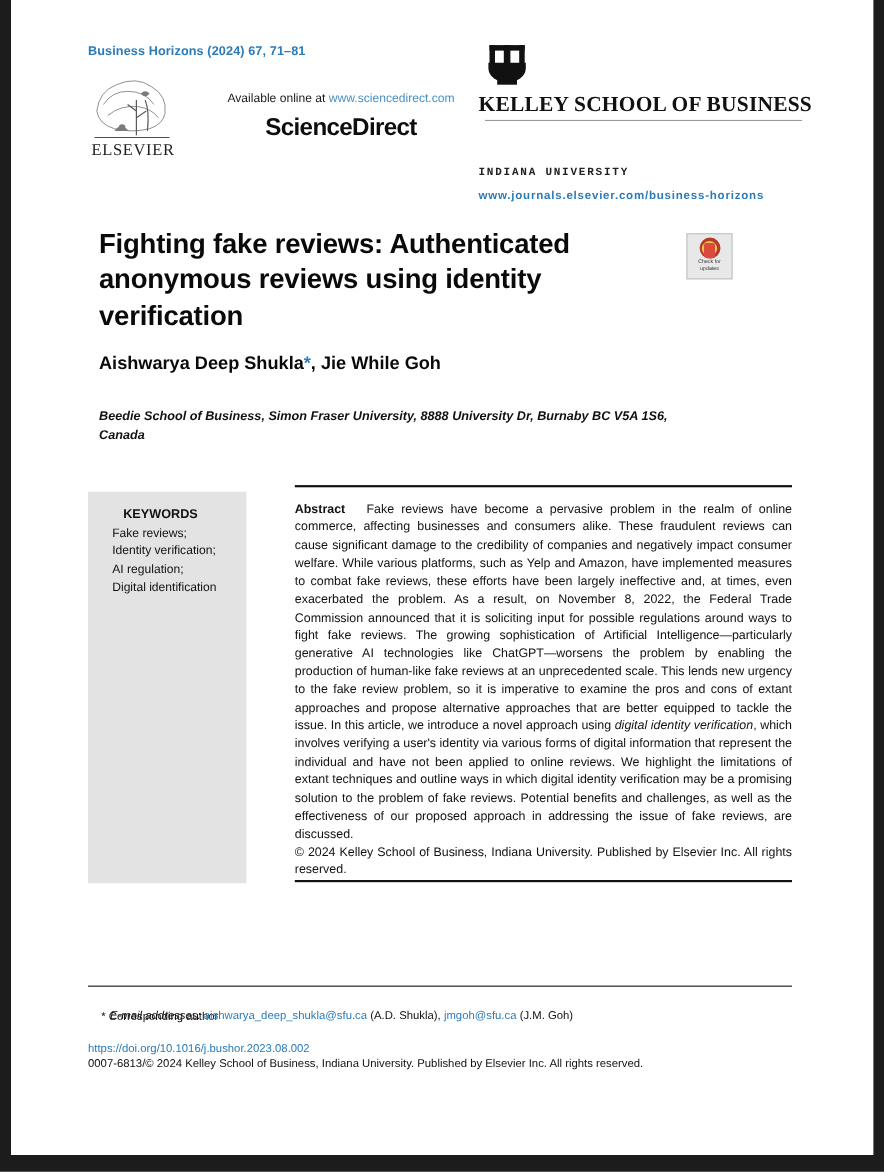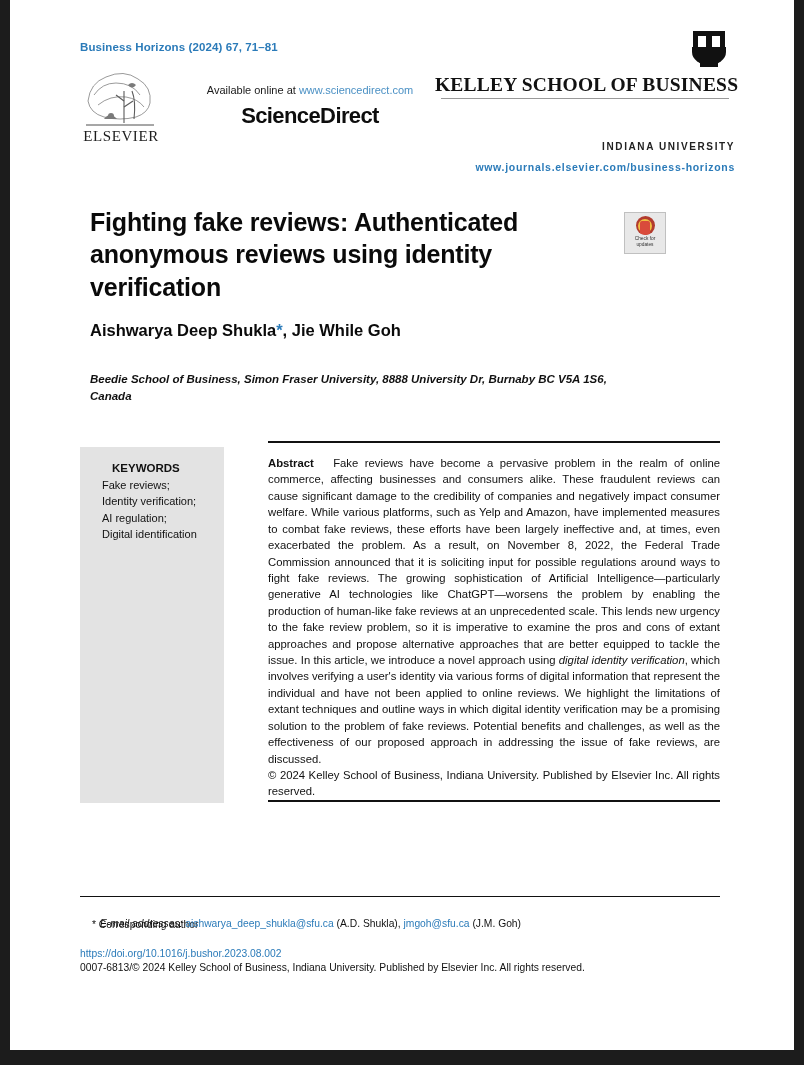--- a/index.html
+++ b/index.html
@@ -58,39 +58,39 @@
   .sd-wordmark {
     margin-top: 7px;
     font-size: 22px;
     font-weight: bold;
     color: #0d0d0d;
     letter-spacing: -0.6px;
   }
   .kelley-block {
     position: absolute;
     left: 425px;
-    top: 30px;
+    top: 40px;
     width: 300px;
-    text-align: right;
+    text-align: left;
   }
   .iu-mark { height: 38px; margin-bottom: 2px; }
   .kelley-name {
     font-family: "Liberation Serif", serif;
     font-size: 19.5px;
     font-weight: bold;
     color: #111;
     letter-spacing: 0.2px;
     white-space: nowrap;
   }
   .kelley-rule {
     border-top: 1px solid #999;
     margin: 2px 6px 3px 6px;
   }
   .kelley-sub {
-    font-family: Liberation Sans, sans-serif;
+    font-family: Liberation Mono, monospace;
     font-size: 10px;
     font-weight: bold;
     letter-spacing: 1.6px;
     color: #222;
     white-space: nowrap;
     margin-top: 42px;
   }
   .kelley-url {
     margin-top: 9px;
     font-size: 10.5px;

